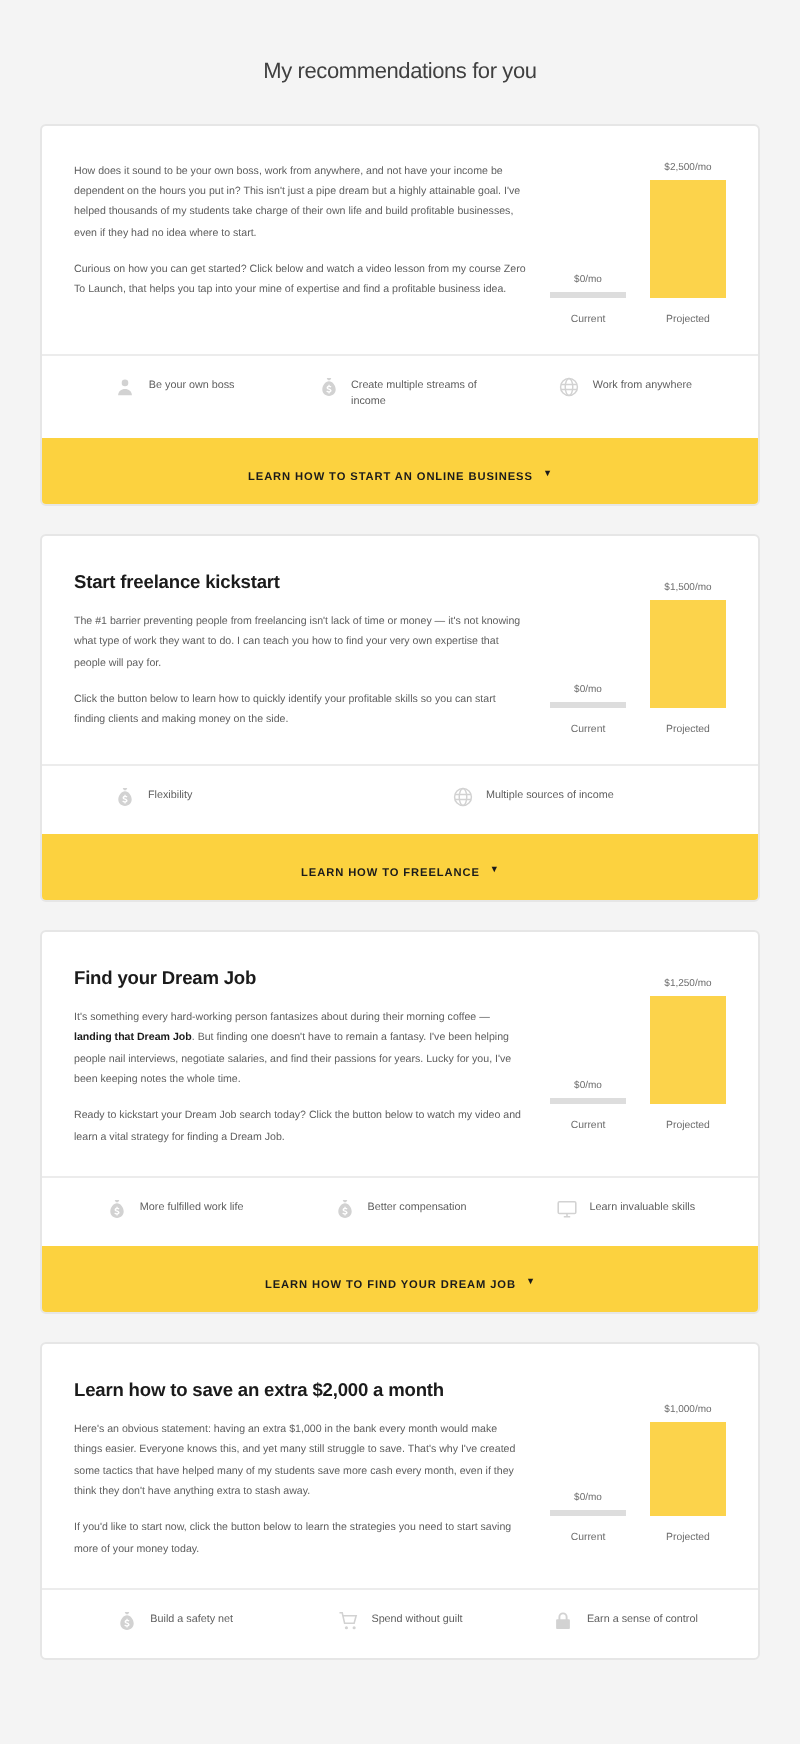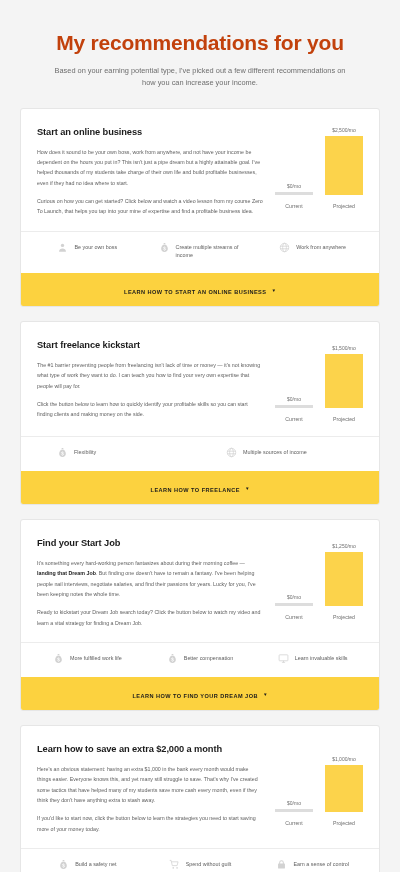--- a/index.html
+++ b/index.html
@@ -9,23 +9,23 @@
     font-family: "Liberation Sans", sans-serif;
     -webkit-font-smoothing: antialiased;
   }
   body { padding: 0 0 14px 0; }
 
   .page-header {
     text-align: center;
     padding: 30px 36px 18px 36px;
   }
   .page-title {
-    font-size: 21px;
-    font-weight: bold;
-    color: #c2410c;
+    font-size: 11px;
+    font-weight: normal;
+    color: #404040;
     letter-spacing: -0.2px;
     line-height: 1.25;
   }
   .page-subtitle {
     margin-top: 9px;
     font-size: 7.4px;
     line-height: 1.65;
     color: #6d6d6d;
     padding: 0 12px;
   }
@@ -163,28 +163,26 @@
     font-size: 4.6px;
     color: #1b1b1b;
     vertical-align: middle;
   }
 </style>
 </head>
 <body>
 
 <div class="page-header">
   <div class="page-title">My recommendations for you</div>
-  <div class="page-subtitle">Based on your earning potential type, I've picked out a few different recommendations on how you can increase your income.</div>
 </div>
 
 <div class="cards" id="cards">
     <div class="card">
       <div class="card-body">
         <div class="card-text">
-          <div class="card-title">Start an online business</div>
           <div class="card-para">How does it sound to be your own boss, work from anywhere, and not have your income be dependent on the hours you put in? This isn't just a pipe dream but a highly attainable goal. I've helped thousands of my students take charge of their own life and build profitable businesses, even if they had no idea where to start.</div>
           <div class="card-para">Curious on how you can get started? Click below and watch a video lesson from my course Zero To Launch, that helps you tap into your mine of expertise and find a profitable business idea.</div>
         </div>
         <div class="chart">
           <div class="chart-cols">
             <div class="chart-col">
               <div class="chart-value">$0/mo</div>
               <div class="bar current"></div>
             </div>
             <div class="chart-col">
@@ -271,21 +269,21 @@
             </svg>
           </span>
           <span class="benefit-label">Multiple sources of income</span>
         </div>
       </div>
       <button class="cta"><span class="cta-label">Learn how to freelance</span><span class="cta-caret">▼</span></button>
     </div>
     <div class="card">
       <div class="card-body">
         <div class="card-text">
-          <div class="card-title">Find your Start Job</div>
+          <div class="card-title">Find your Dream Job</div>
           <div class="card-para">It's something every hard-working person fantasizes about during their morning coffee — <b>landing that Dream Job</b>. But finding one doesn't have to remain a fantasy. I've been helping people nail interviews, negotiate salaries, and find their passions for years. Lucky for you, I've been keeping notes the whole time.</div>
           <div class="card-para">Ready to kickstart your Dream Job search today? Click the button below to watch my video and learn a vital strategy for finding a Dream Job.</div>
         </div>
         <div class="chart">
           <div class="chart-cols">
             <div class="chart-col">
               <div class="chart-value">$0/mo</div>
               <div class="bar current"></div>
             </div>
             <div class="chart-col">

